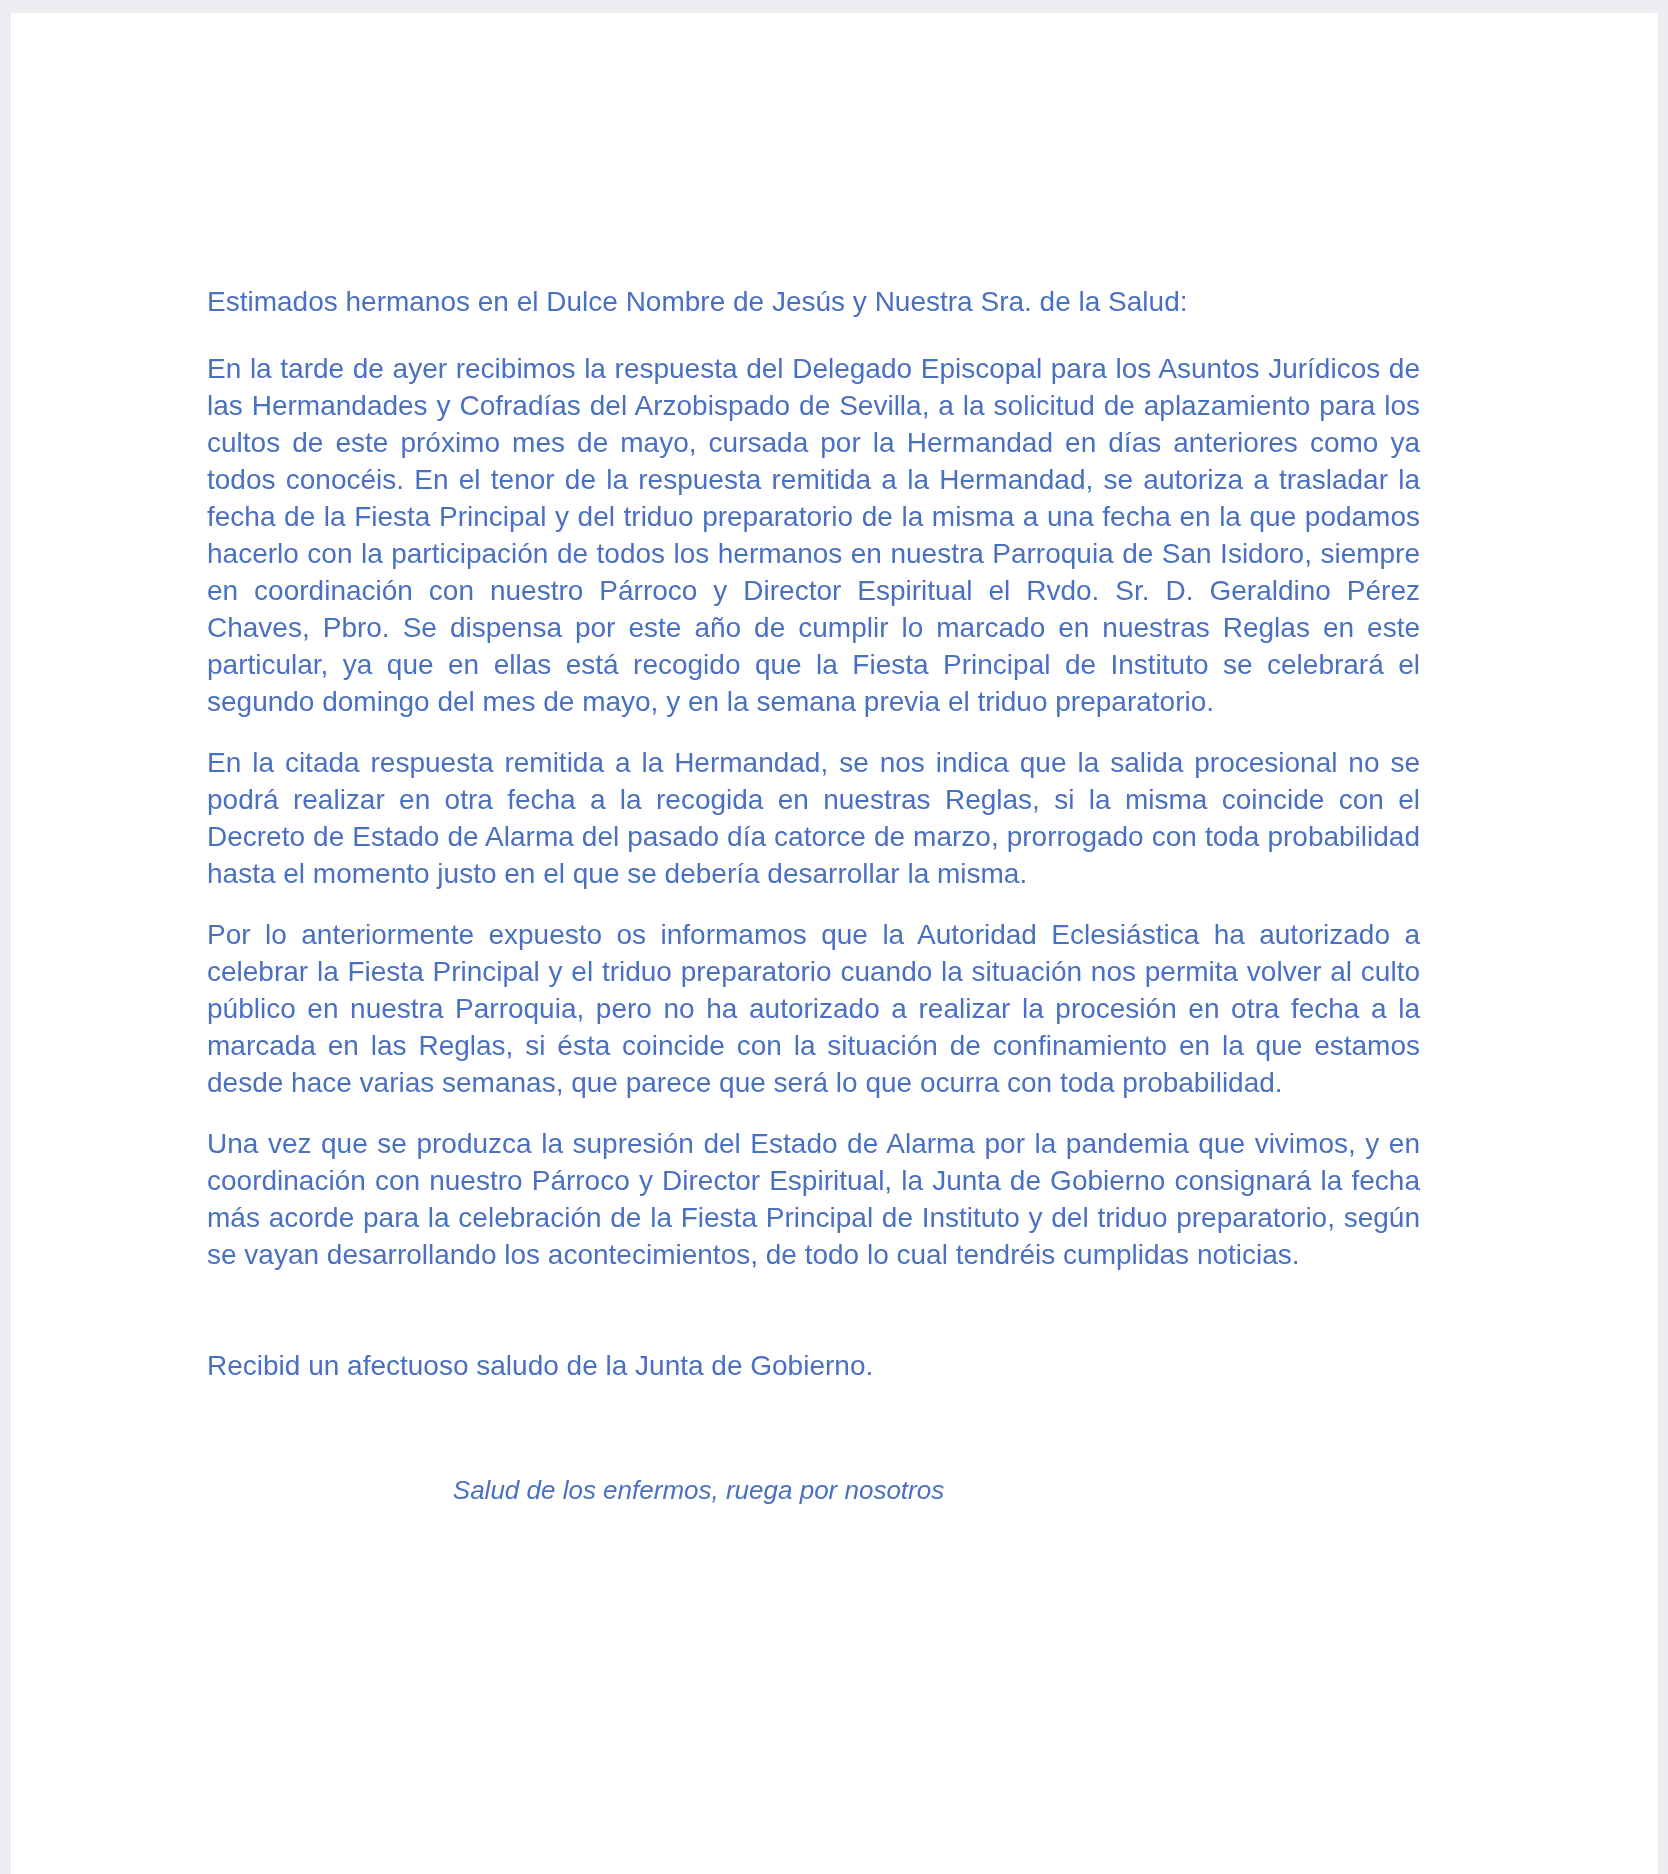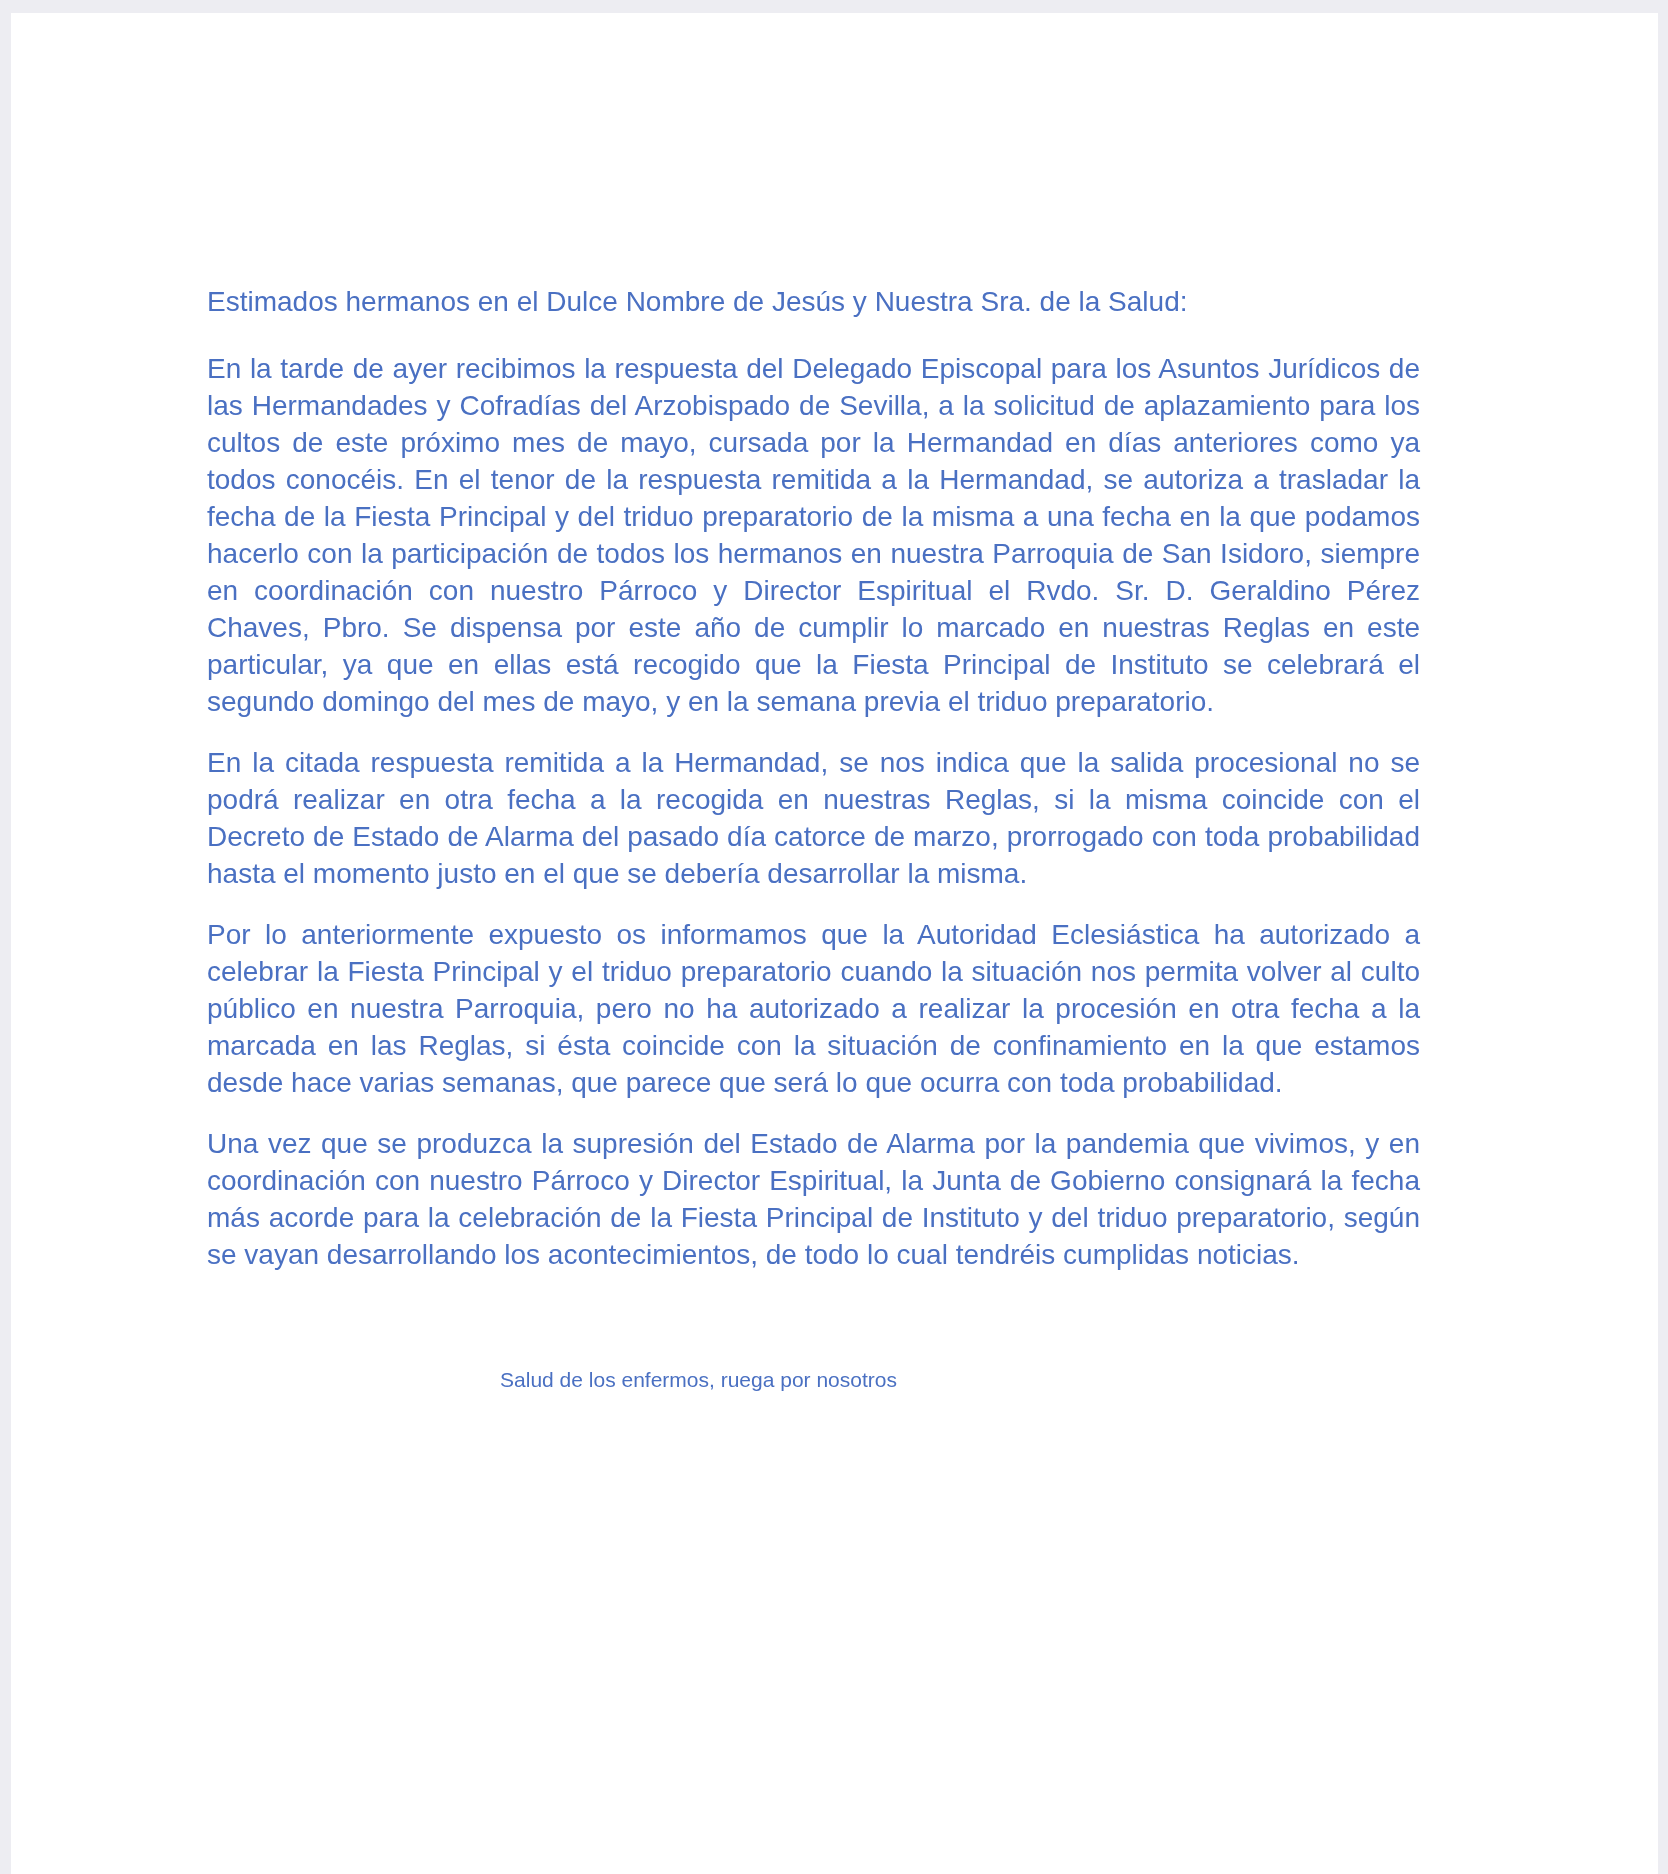--- a/index.html
+++ b/index.html
@@ -47,38 +47,40 @@
   .para-first {
     margin-top: 30px !important;
   }
   .closing {
     margin-top: 74px !important;
   }
   .motto {
     margin-top: 88px !important;
     text-align: center;
     padding-right: 230px;
-    font-size: 21px;
+    font-style: italic;
+    font-size: 26px;
   }
 </style>
 </head>
 <body>
 
 <div class="page">
   <div class="content">
 
 
     <p class="salutation">Estimados hermanos en el Dulce Nombre de Jesús y Nuestra Sra. de la Salud:</p>
 
     <p class="para para-first">En la tarde de ayer recibimos la respuesta del Delegado Episcopal para los Asuntos Jurídicos de las Hermandades y Cofradías del Arzobispado de Sevilla, a la solicitud de aplazamiento para los cultos de este próximo mes de mayo, cursada por la Hermandad en días anteriores como ya todos conocéis. En el tenor de la respuesta remitida a la Hermandad, se autoriza a trasladar la fecha de la Fiesta Principal y del triduo preparatorio de la misma a una fecha en la que podamos hacerlo con la participación de todos los hermanos en nuestra Parroquia de San Isidoro, siempre en coordinación con nuestro Párroco y Director Espiritual el Rvdo. Sr. D. Geraldino Pérez Chaves, Pbro. Se dispensa por este año de cumplir lo marcado en nuestras Reglas en este particular, ya que en ellas está recogido que la Fiesta Principal de Instituto se celebrará el segundo domingo del mes de mayo, y en la semana previa el triduo preparatorio.</p>
 
     <p class="para">En la citada respuesta remitida a la Hermandad, se nos indica que la salida procesional no se podrá realizar en otra fecha a la recogida en nuestras Reglas, si la misma coincide con el Decreto de Estado de Alarma del pasado día catorce de marzo, prorrogado con toda probabilidad hasta el momento justo en el que se debería desarrollar la misma.</p>
 
     <p class="para">Por lo anteriormente expuesto os informamos que la Autoridad Eclesiástica ha autorizado a celebrar la Fiesta Principal y el triduo preparatorio cuando la situación nos permita volver al culto público en nuestra Parroquia, pero no ha autorizado a realizar la procesión en otra fecha a la marcada en las Reglas, si ésta coincide con la situación de confinamiento en la que estamos desde hace varias semanas, que parece que será lo que ocurra con toda probabilidad.</p>
 
     <p class="para">Una vez que se produzca la supresión del Estado de Alarma por la pandemia que vivimos, y en coordinación con nuestro Párroco y Director Espiritual, la Junta de Gobierno consignará la fecha más acorde para la celebración de la Fiesta Principal de Instituto y del triduo preparatorio, según se vayan desarrollando los acontecimientos, de todo lo cual tendréis cumplidas noticias.</p>
 
 
+    <p class="closing">Recibid un afectuoso saludo de la Junta de Gobierno.</p>
 
     <p class="motto">Salud de los enfermos, ruega por nosotros</p>
 
   </div>
 </div>
 
 </body></html>

